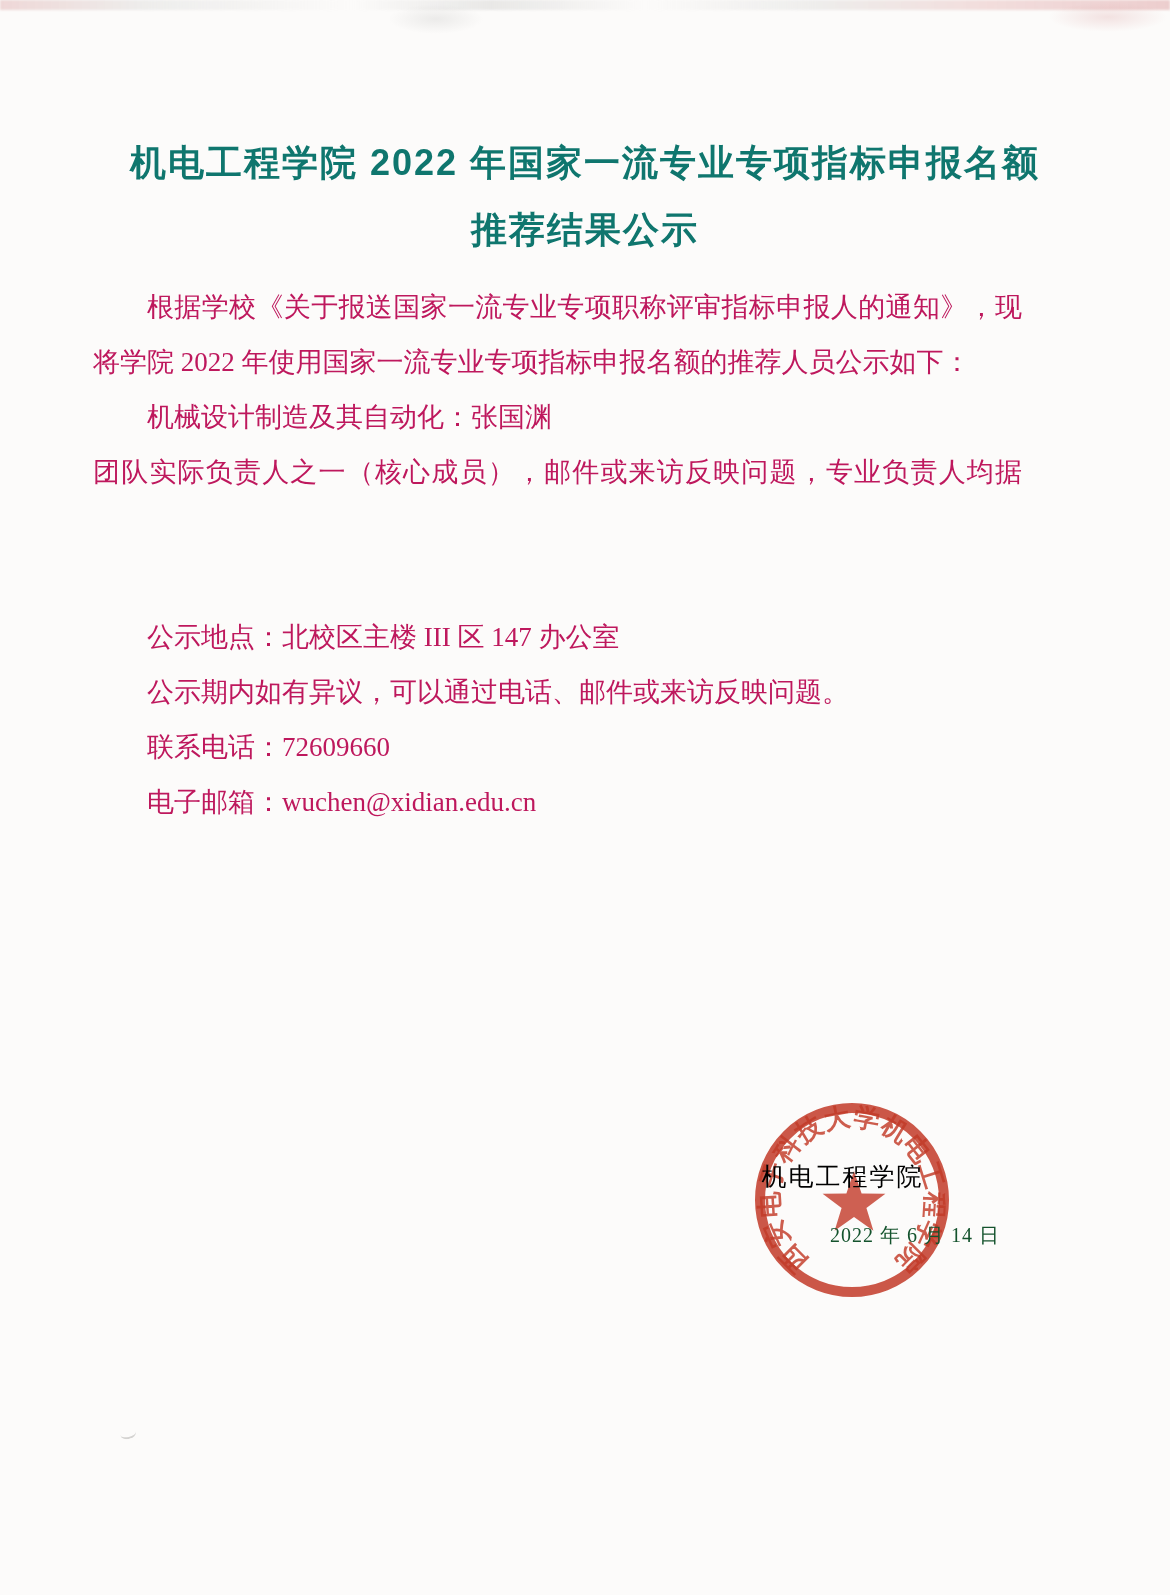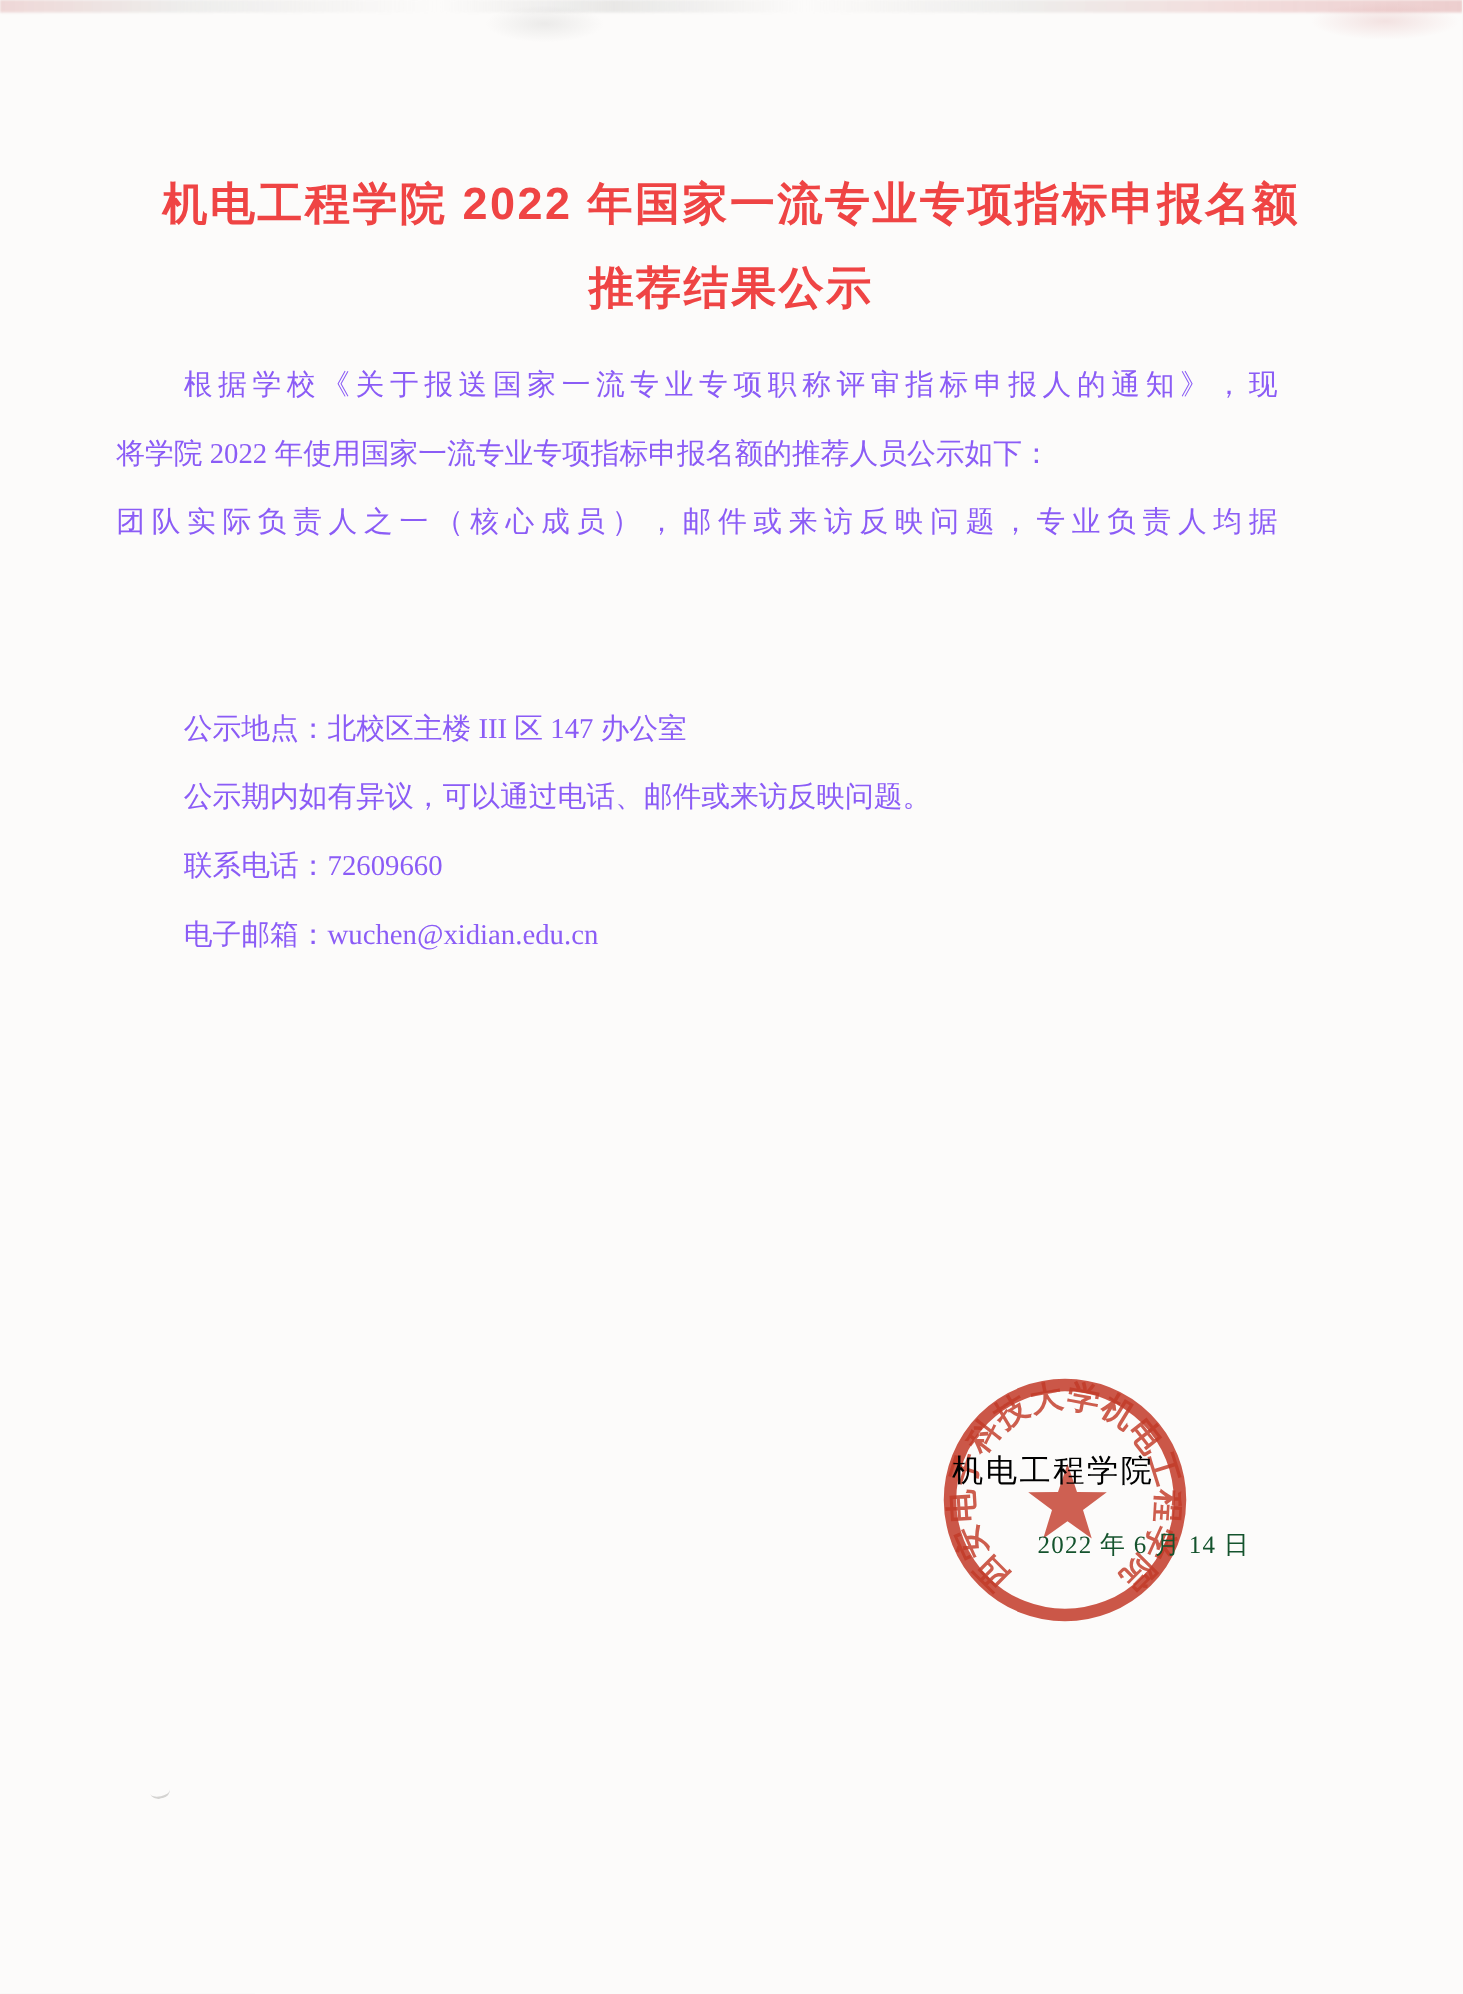--- a/index.html
+++ b/index.html
@@ -27,25 +27,25 @@
   .blob-b{position:absolute;left:1048px;top:2px;width:120px;height:30px;
     background:radial-gradient(ellipse at center, rgba(214,150,150,.25), rgba(214,150,150,0) 70%);}
   .squiggle{position:absolute;left:120px;top:1428px;width:16px;height:9px;
     border-bottom:2px solid #9a9896;border-radius:50%;opacity:.4;transform:rotate(-12deg);}
 
   .title{
     position:absolute;top:129px;left:0;width:100%;
     text-align:center;
     font-family:"Liberation Sans","DejaVu Sans",sans-serif;
     font-weight:bold;font-size:36px;line-height:67px;
-    letter-spacing:2px;color:#ef4444;
+    letter-spacing:2px;color:#0f766e;
   }
   .textblock{
     position:absolute;top:280px;left:93px;width:929px;
-    font-size:23px;line-height:55px;color:#8b5cf6;
+    font-size:27px;line-height:55px;color:#be185d;
   }
   .bline{white-space:nowrap;}
   .indent{text-indent:54px;}
   .stretch{text-align:justify;text-align-last:justify;}
   .gap{height:110px;}
 
   .seal{position:absolute;left:732px;top:1080px;width:240px;height:240px;}
   .seal svg{display:block;filter:blur(.3px);}
   .sig-org{
     position:absolute;left:700px;top:1160px;width:285px;
@@ -67,20 +67,21 @@
   <div class="squiggle"></div>
 
   <div class="title">
     <div>机电工程学院 2022 年国家一流专业专项指标申报名额</div>
     <div>推荐结果公示</div>
   </div>
 
   <div class="textblock">
     <div class="bline indent stretch">根据学校《关于报送国家一流专业专项职称评审指标申报人的通知》，现</div>
     <div class="bline">将学院 2022 年使用国家一流专业专项指标申报名额的推荐人员公示如下：</div>
+    <div class="bline indent">机械设计制造及其自动化：张国渊</div>
     <div class="bline stretch">团队实际负责人之一（核心成员），邮件或来访反映问题，专业负责人均据</div>
     <div class="gap"></div>
     <div class="bline indent">公示地点：北校区主楼 III 区 147 办公室</div>
     <div class="bline indent">公示期内如有异议，可以通过电话、邮件或来访反映问题。</div>
     <div class="bline indent">联系电话：72609660</div>
     <div class="bline indent">电子邮箱：wuchen@xidian.edu.cn</div>
   </div>
 
   <div class="seal">
     <svg width="240" height="240" viewBox="0 0 240 240" xmlns="http://www.w3.org/2000/svg">

